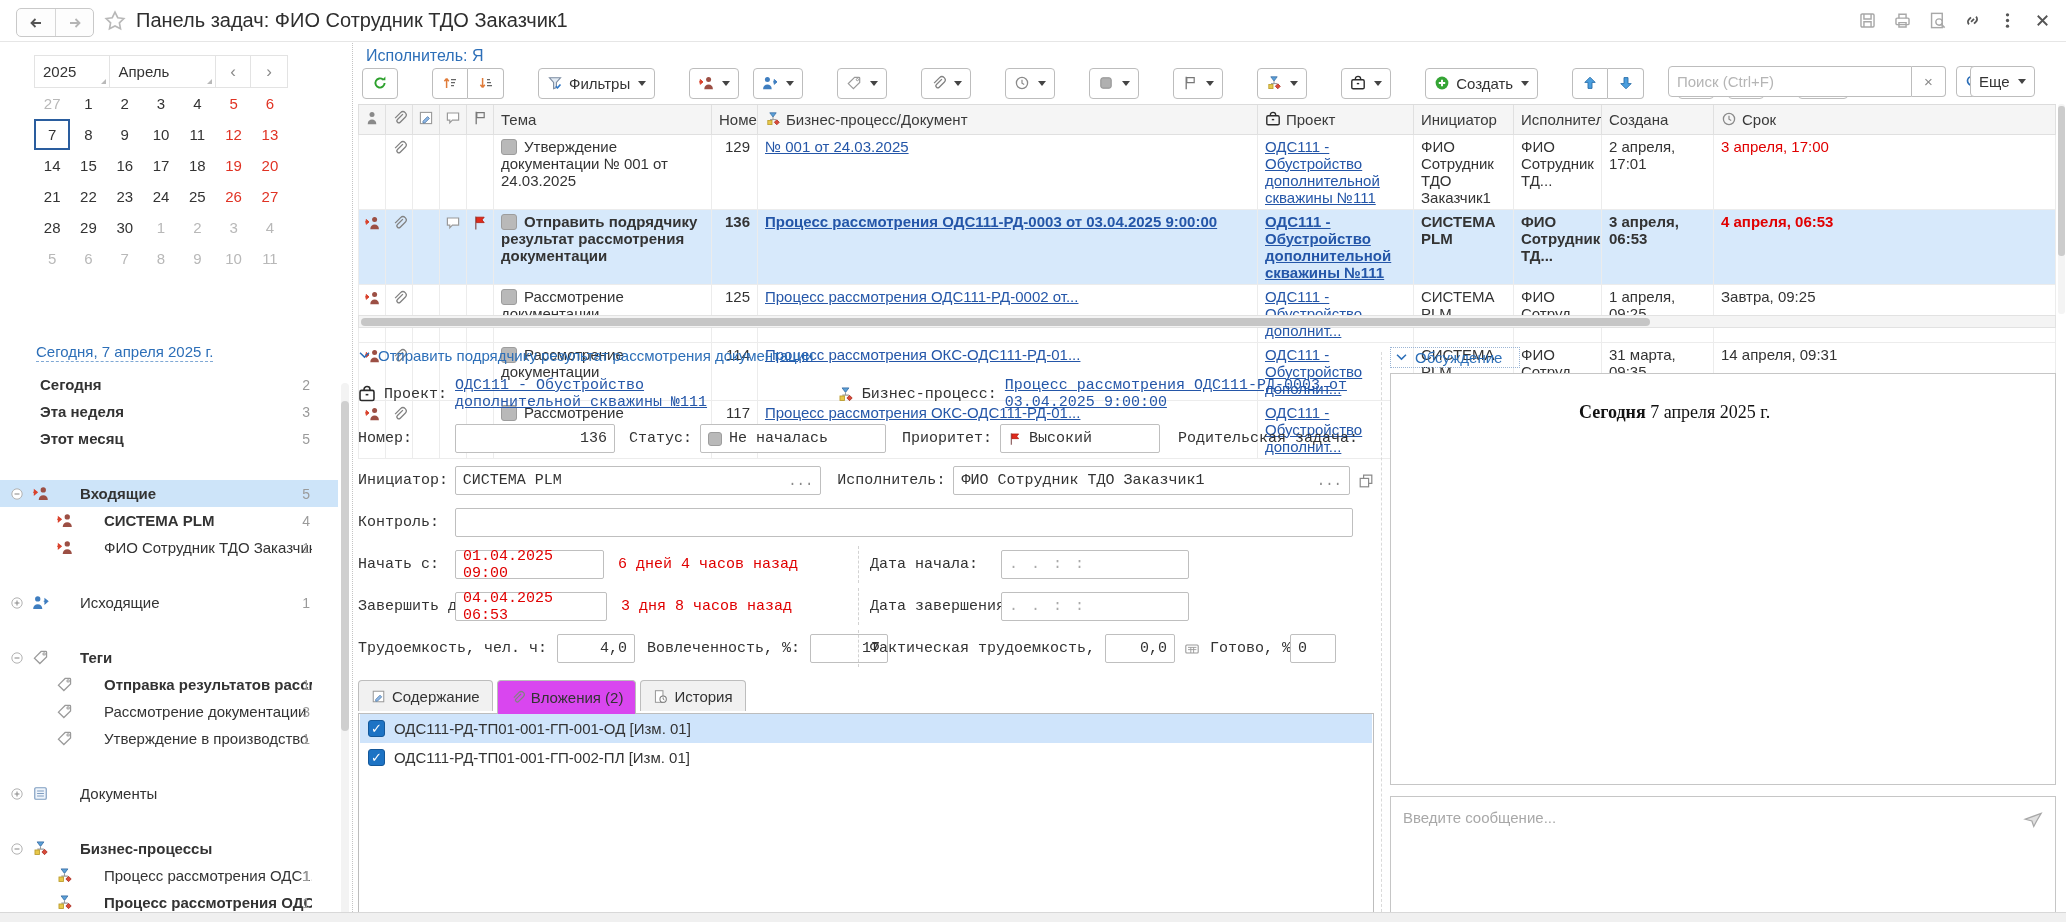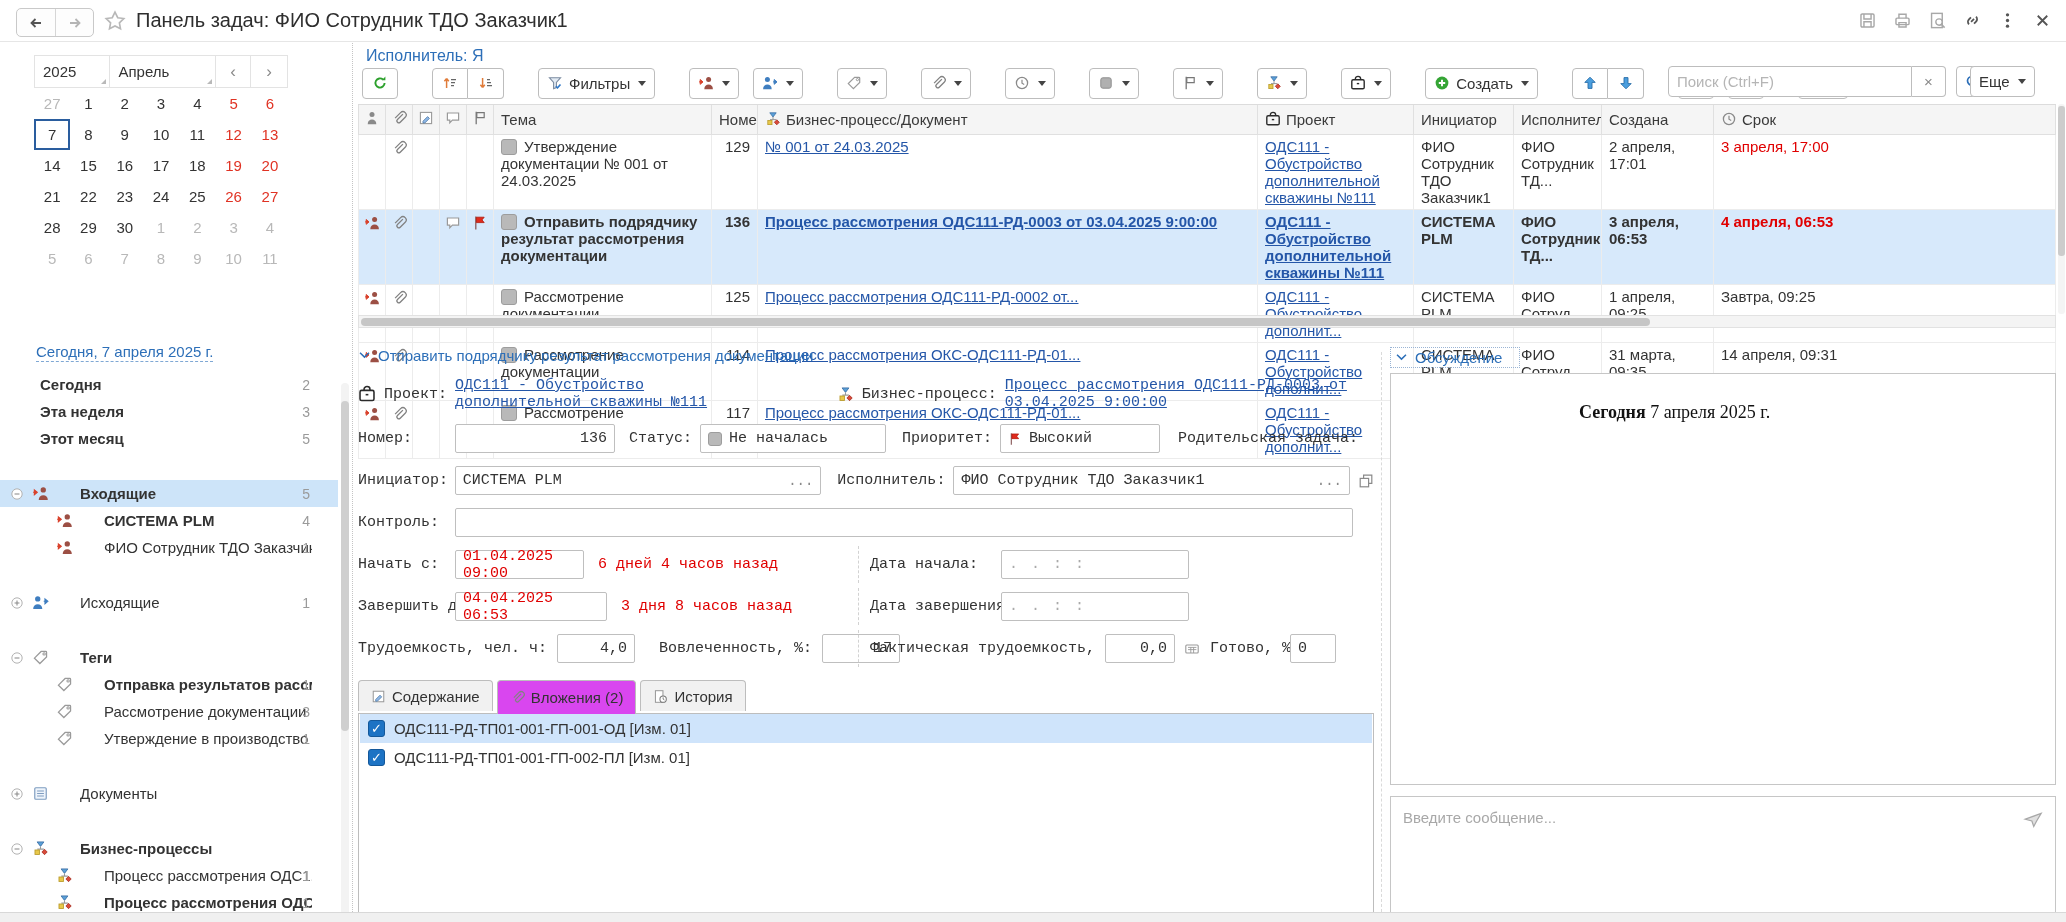--- a/index.html
+++ b/index.html
@@ -957,21 +957,21 @@
   </div>
 
   <div class="frow">
     <span class="flabel" style="width:97px">Контроль:</span>
     <div class="field" style="width:898px"></div>
   </div>
 
 
   <div class="frow">
     <span class="flabel" style="width:97px">Начать с:</span>
-    <div class="field redtxt" style="width:129px">
+    <div class="field redtxt" style="width:149px">
         <span>01.04.2025 09:00</span>
       </div>
     <span class="redtxt" style="margin-left:14px">6 дней 4 часов назад</span>
     <span class="half-divider"></span>
     <span class="flabel" style="position:absolute;left:512px">Дата начала:</span>
     <div class="field datefield" style="position:absolute;left:643px;width:188px">
         <span>.  .      :  :</span>
       </div>
   </div>
 
@@ -986,21 +986,21 @@
     <div class="field datefield" style="position:absolute;left:643px;width:188px">
         <span>.  .      :  :</span>
       </div>
   </div>
 
   <div class="frow">
     <span class="flabel">Трудоемкость, чел. ч:</span>
     <div class="field ra" style="width:78px;margin-left:10px">
         <span>4,0</span>
       </div>
-    <span class="flabel" style="margin-left:24px">Вовлеченность, %:</span>
+    <span class="flabel" style="margin-left:12px">Вовлеченность, %:</span>
     <div class="field ra" style="width:78px;margin-left:10px">
         <span>17</span>
       </div>
     <span class="half-divider"></span>
     <span class="flabel" style="position:absolute;left:512px">Фактическая трудоемкость, чел. ч:</span>
     <div class="field ra" style="position:absolute;left:747px;width:70px">
         <span>0,0</span>
       </div>
     <span class="ic" style="position:absolute;left:826px;top:7px">
         <svg viewBox="0 0 16 16" xmlns="http://www.w3.org/2000/svg">

